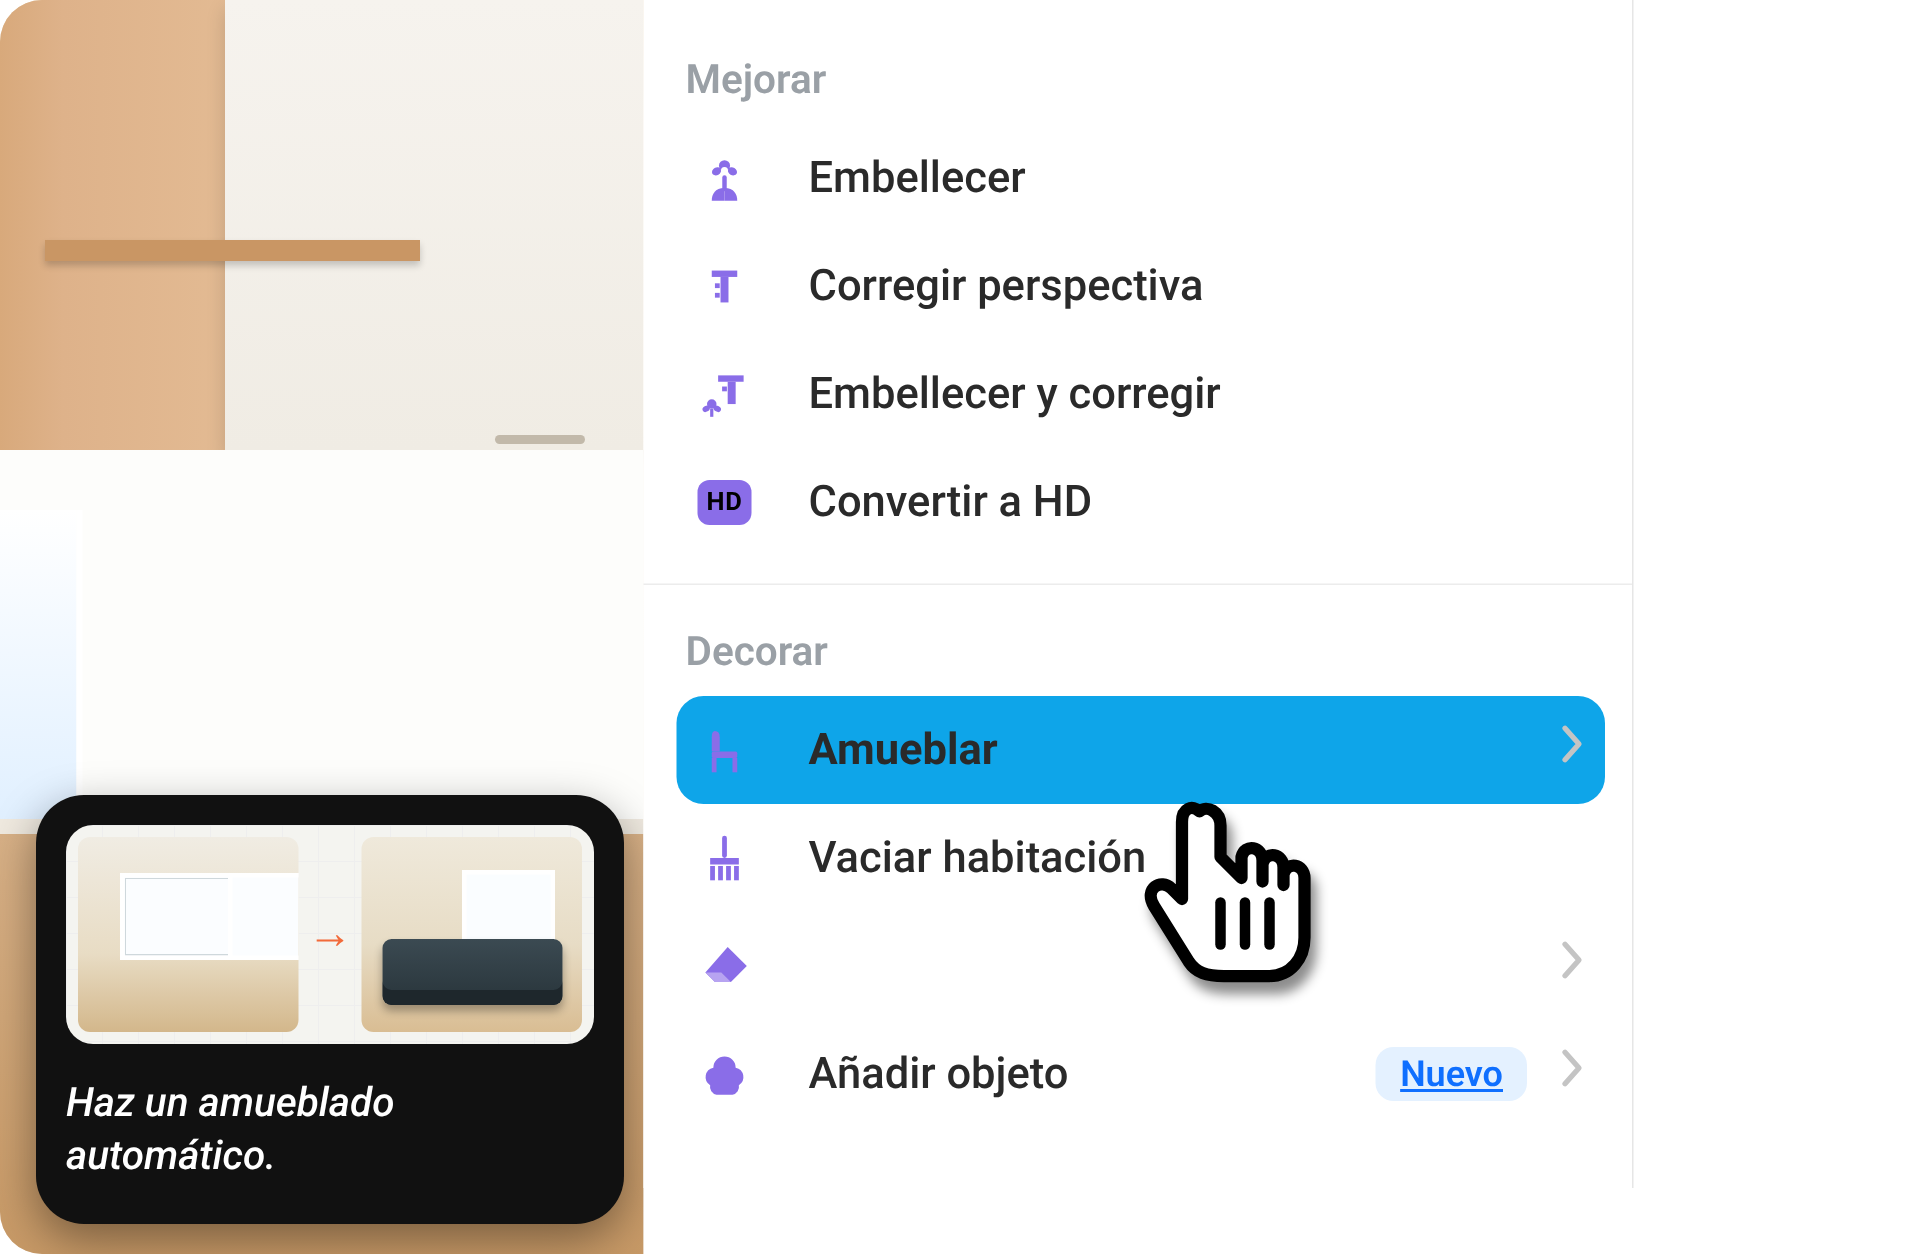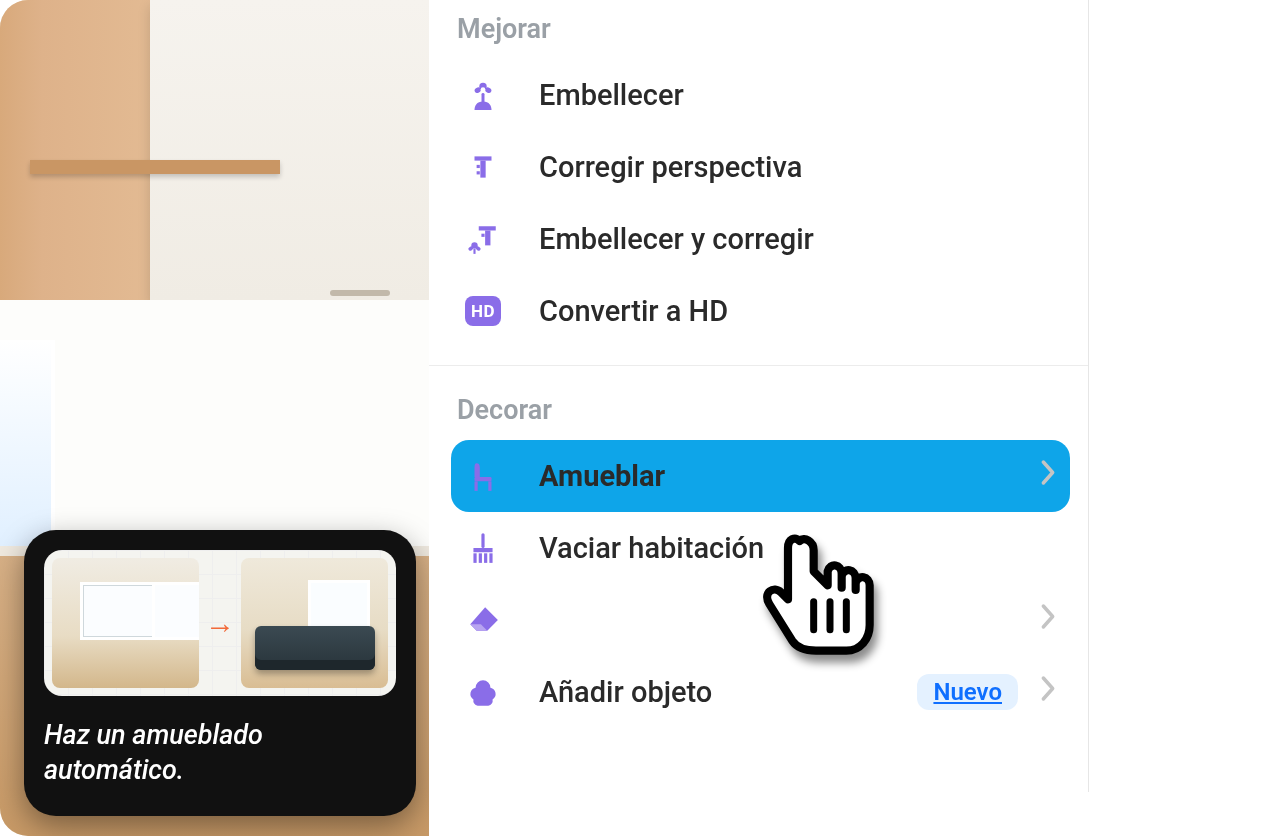--- a/index.html
+++ b/index.html
@@ -103,21 +103,21 @@
   .tooltip-text {
     font-size: 27px; line-height: 1.3; margin-top: 22px; font-weight: 500; font-style: italic;
   }
 
   
   .menu-panel {
     position: relative;
     width: 660px; height: 792px; flex-shrink: 0;
     background: #fff;
     border-right: 1px solid #e6e6e6;
-    padding: 9px 18px 0 22px;
+    padding: 33px 18px 0 22px;
   }
   .section-title {
     color: #9aa0a6; font-size: 27px; font-weight: 600;
     padding: 4px 6px 14px;
   }
   .divider { height: 1px; background: #ececec; margin: 18px -18px 24px -22px; }
   .menu-item {
     display: flex; align-items: center;
     height: 72px;
     padding: 0 14px;
@@ -141,21 +141,21 @@
   }
   .menu-item .chevron svg { width: 20px; height: 28px; }
   .badge {
     background: #e4f1ff; color: #0f6fff;
     font-size: 24px; font-weight: 600;
     padding: 4px 16px; border-radius: 12px;
     position: absolute; right: 52px; top: 50%; transform: translateY(-50%); text-decoration: underline;
   }
   .hd-badge {
     width: 40px; height: 30px; border-radius: 8px; background: #8a6de8;
-    color:#ffffff; font-size: 17px; font-weight: 700;
+    color:#000000; font-size: 17px; font-weight: 700;
     display:flex; align-items:center; justify-content:center;
     letter-spacing: 0.5px;
   }
   .rest { width: 183px; height: 836px; background:#fff; }
 
   
   .knob { position:absolute; top: 290px; left: 330px; width: 60px; height: 6px; background:#c2b9aa; border-radius:3px; }
 
   
   .pointer-hand {

